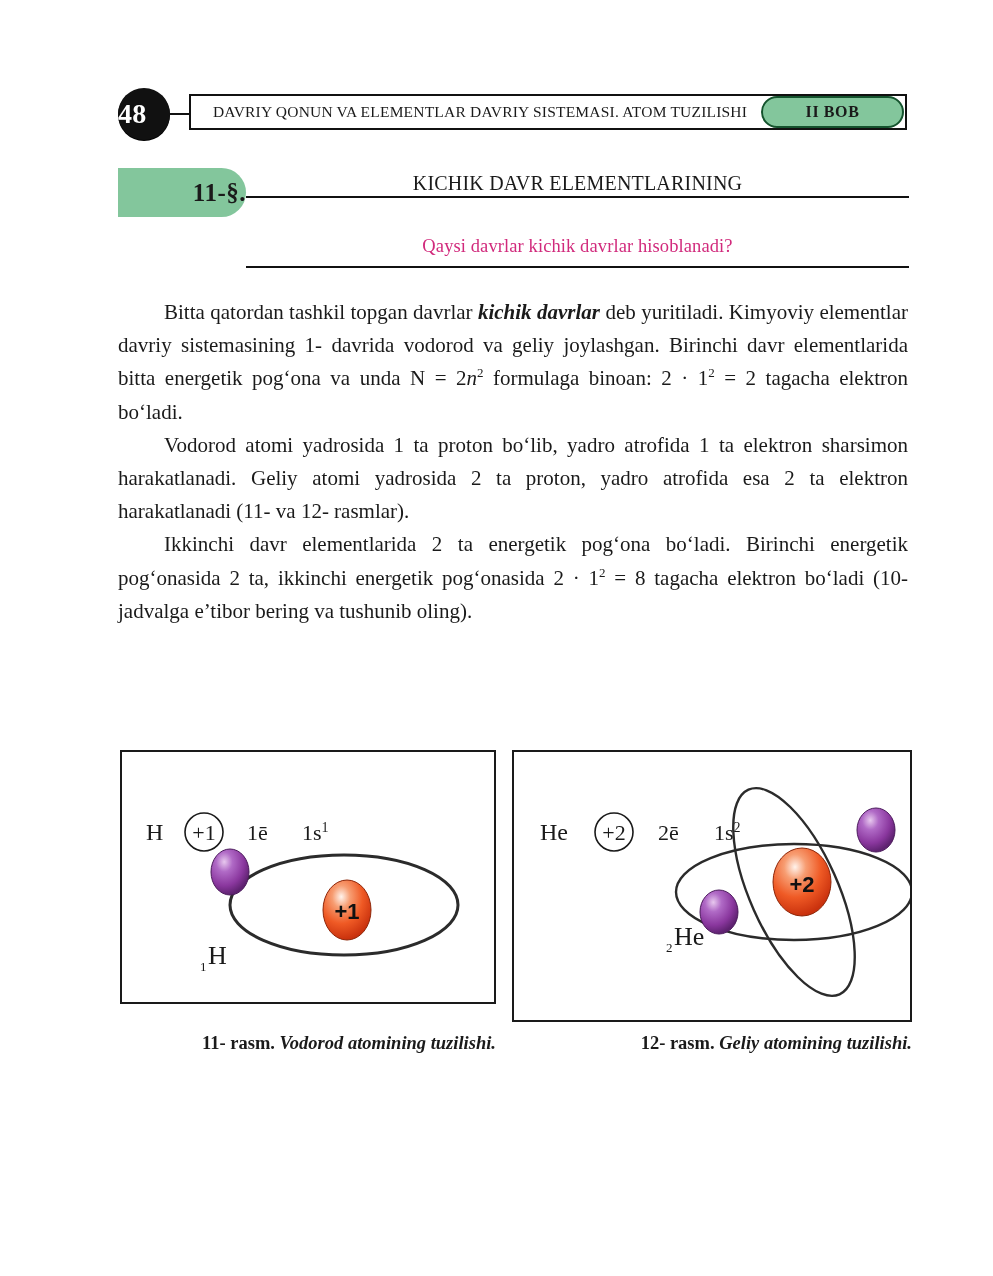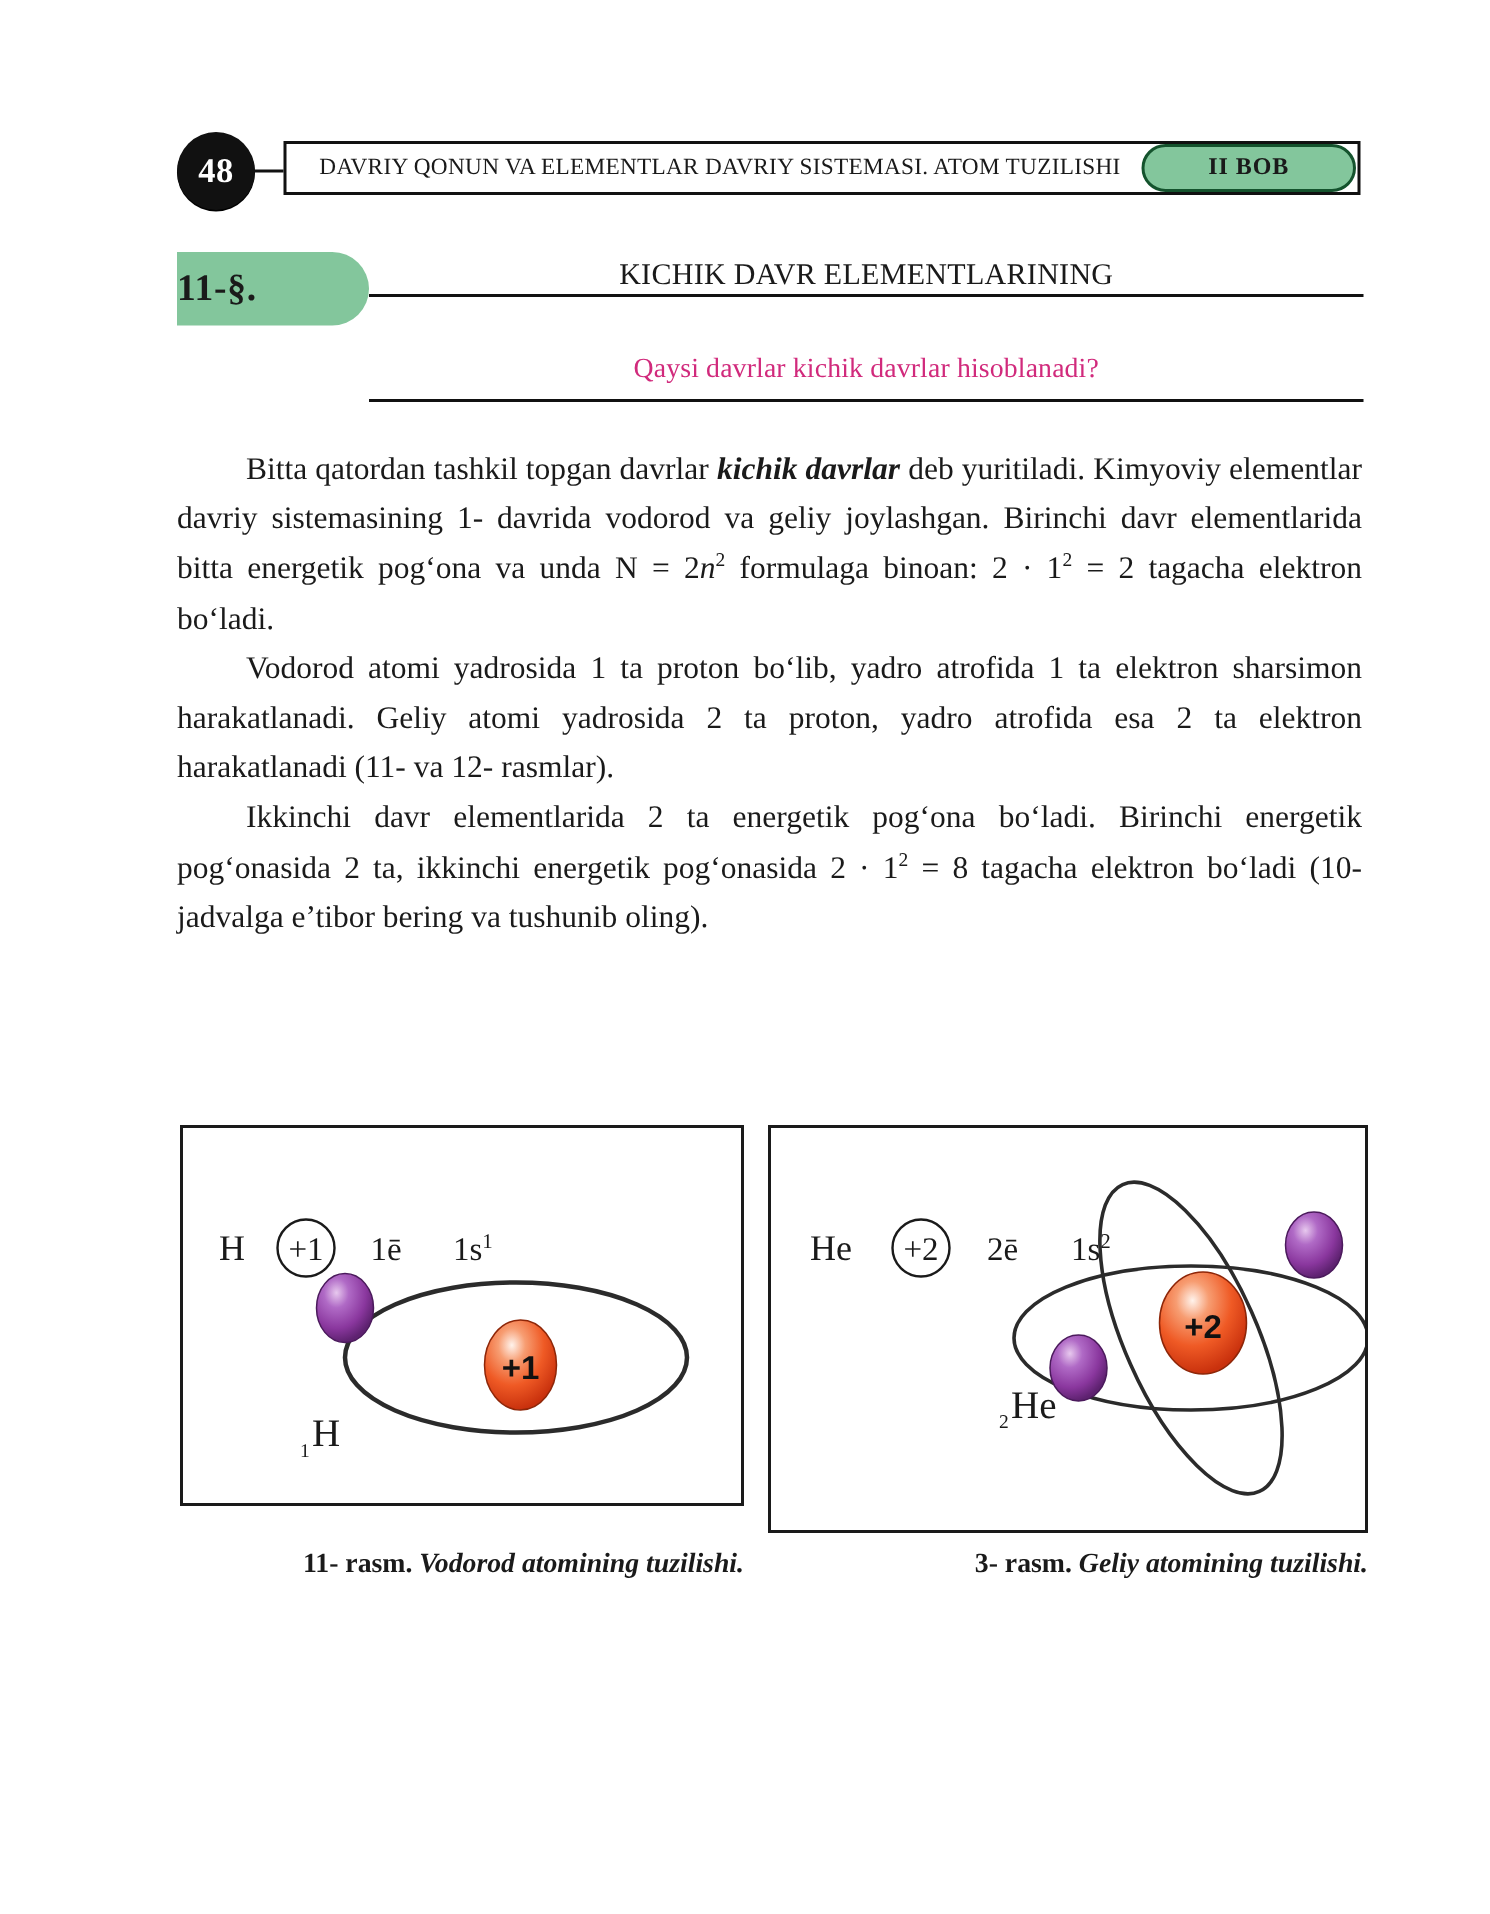--- a/index.html
+++ b/index.html
@@ -17,24 +17,24 @@
   }
   .page-number-badge {
     position: absolute;
     left: 118px; top: 88px;
     width: 52px; height: 52px;
     border-radius: 50%;
     background: #111111;
     color: #ffffff;
     font-family: "Liberation Serif", serif;
     font-weight: bold;
-    font-size: 23px;
+    font-size: 28px;
     display: flex;
     align-items: center;
-    justify-content: center;
+    justify-content: flex-start;
     letter-spacing: 0.3px;
     box-shadow: 0 1px 0 #000;
   }
   .header-connector {
     position: absolute;
     left: 168px; top: 113px;
     width: 22px; height: 2px;
     background: #111111;
   }
   .header-box {
@@ -76,21 +76,21 @@
 
   
   .section-badge {
     position: absolute;
     left: 118px; top: 168px;
     width: 128px; height: 49px;
     background: #83C69C;
     border-radius: 0 26px 26px 0;
     display: flex;
     align-items: center;
-    justify-content: flex-start;
+    justify-content: flex-end;
     font-size: 25px;
     font-weight: bold;
     letter-spacing: 0.5px;
   }
   .section-rule-top {
     position: absolute;
     left: 246px; top: 196px;
     width: 663px; height: 2px;
     background: #111111;
   }
@@ -258,14 +258,14 @@
     <text x="288" y="140" text-anchor="middle" font-family="Liberation Sans, sans-serif" font-size="22" font-weight="bold" fill="#111">+2</text>
 
     <ellipse cx="362" cy="78" rx="19" ry="22" fill="url(#elGradHe)" stroke="#4b1a5c" stroke-width="1"></ellipse>
     <ellipse cx="205" cy="160" rx="19" ry="22" fill="url(#elGradHe)" stroke="#4b1a5c" stroke-width="1"></ellipse>
 
     <text x="152" y="200" font-family="Liberation Serif, serif" font-size="13" fill="#1a1a1a">2</text>
     <text x="160" y="193" font-family="Liberation Serif, serif" font-size="26" fill="#1a1a1a">He</text>
   </svg>
 </div>
 <div class="fig-caption cap-he">
-  <span>3- rasm.</span><span class="cap-it"> Geliy atomining tuzilishi.</span>
+  <span>12- rasm.</span><span class="cap-it"> Geliy atomining tuzilishi.</span>
 </div>
 
 </body></html>

